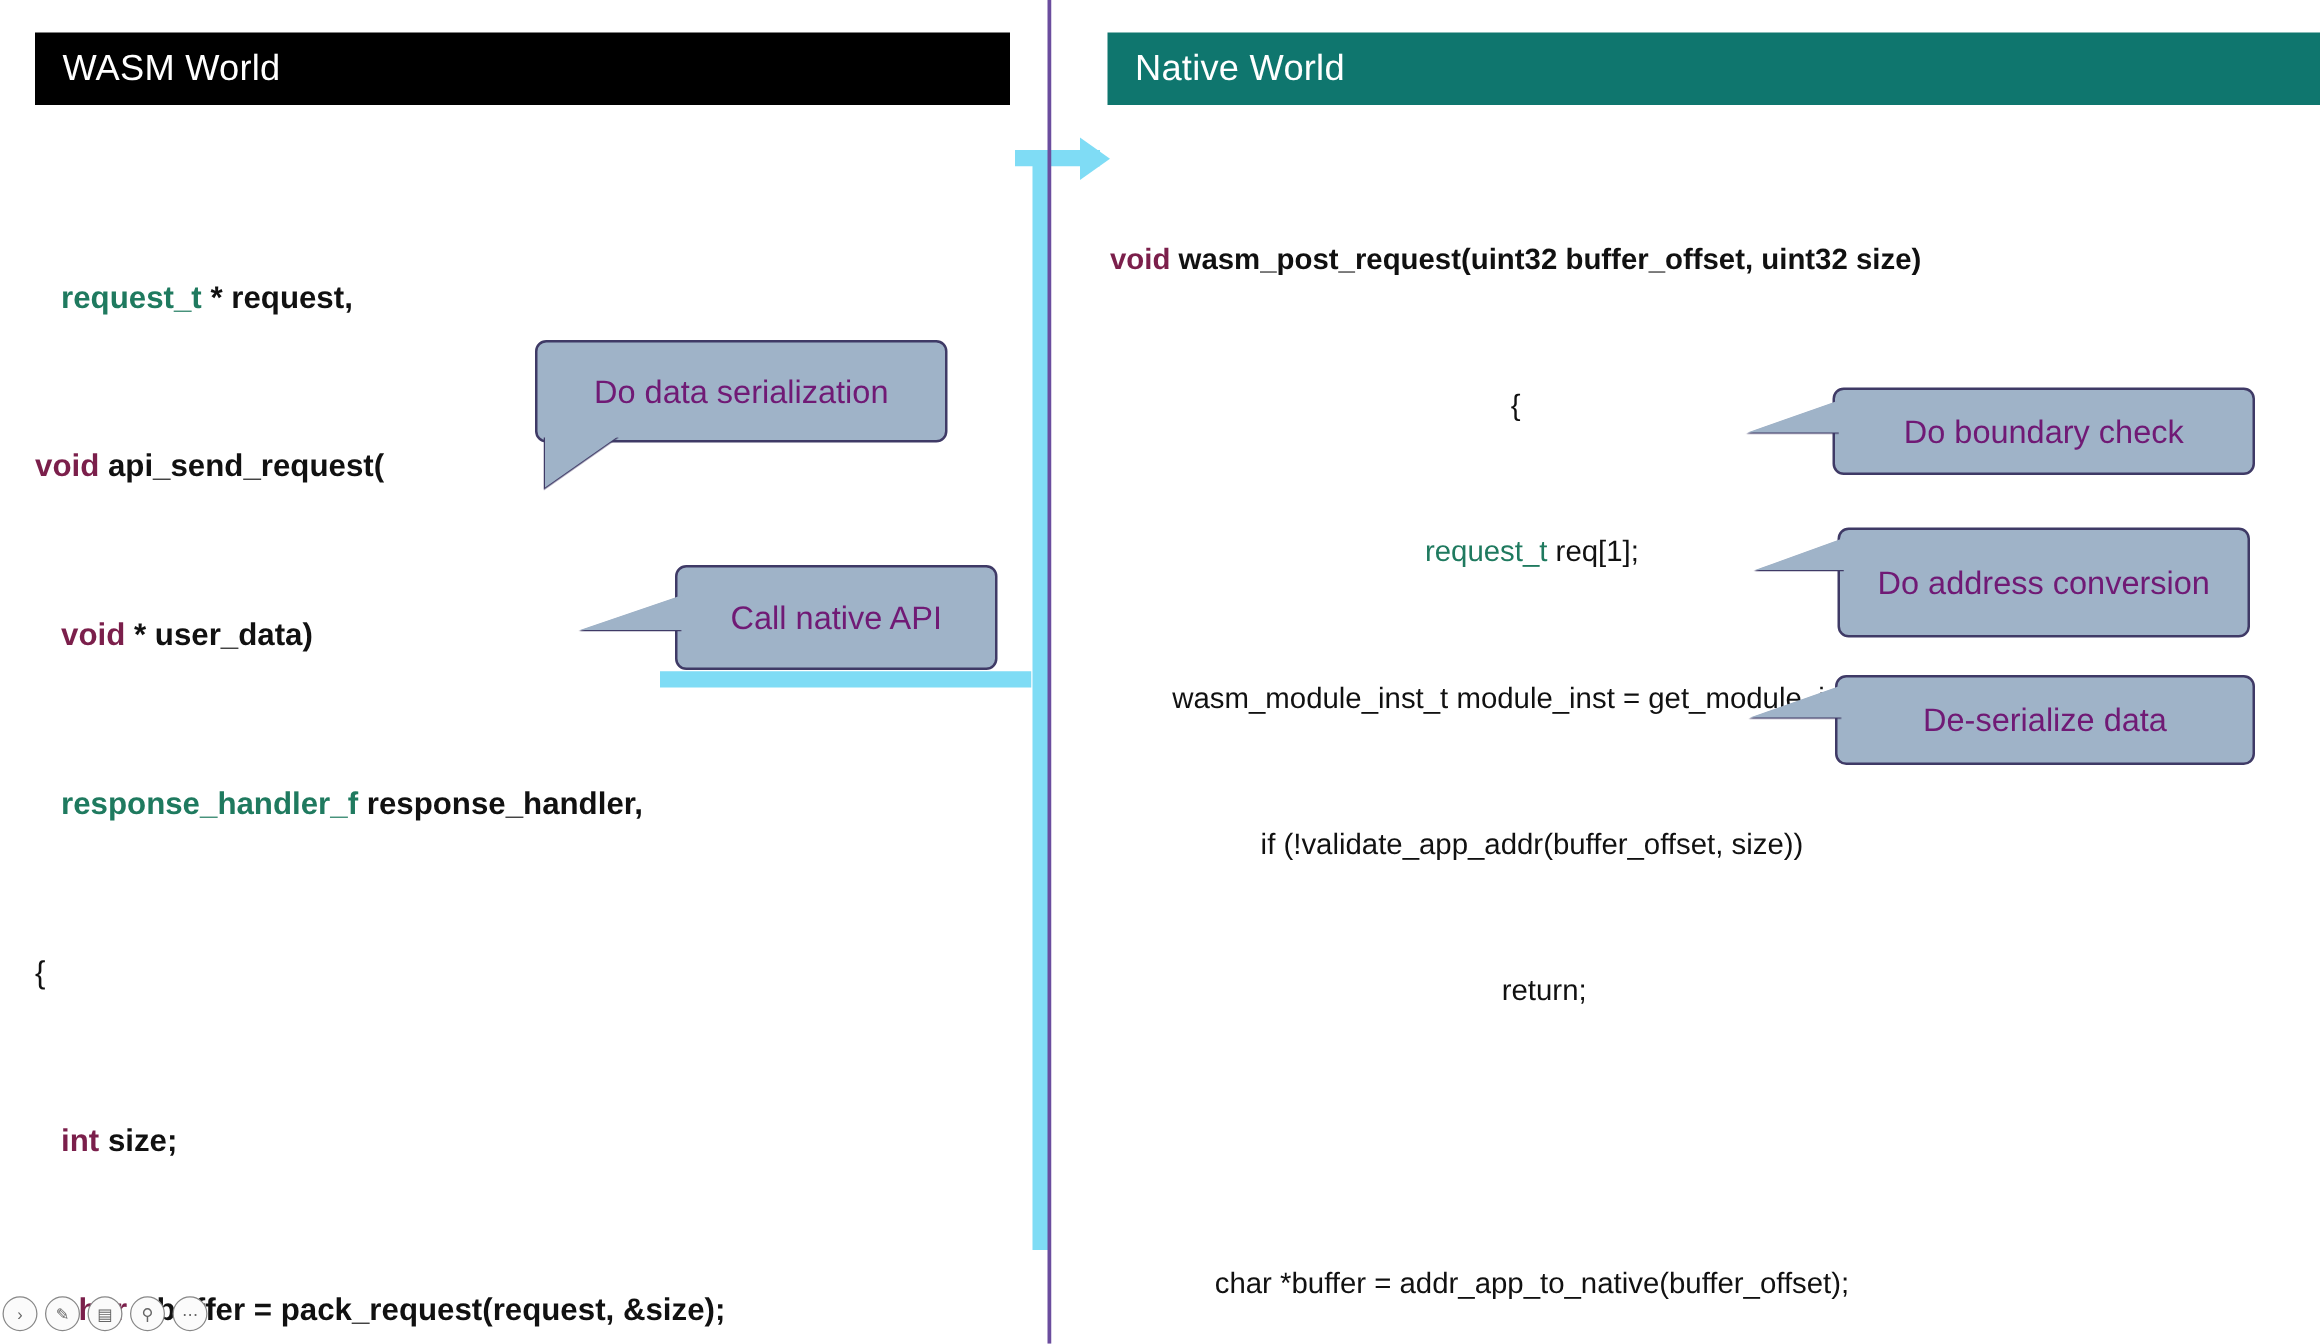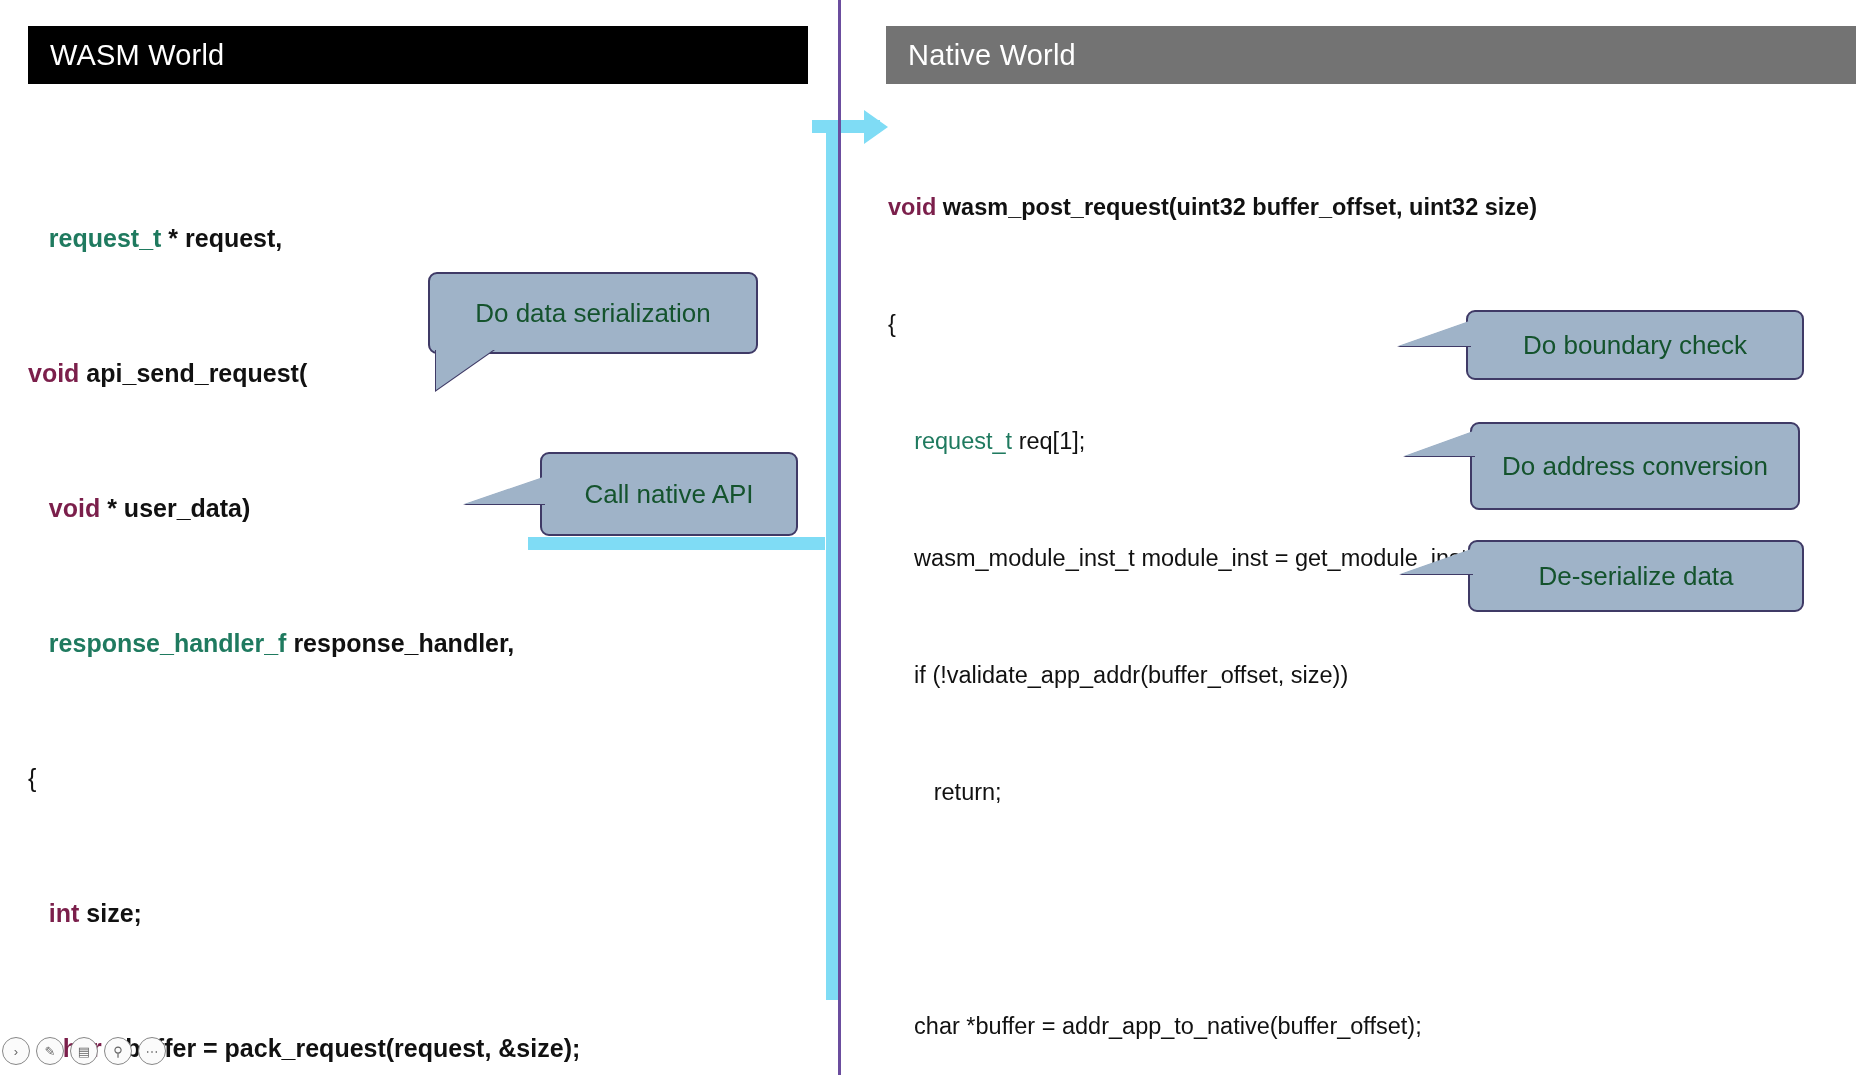--- a/index.html
+++ b/index.html
@@ -36,36 +36,36 @@
     letter-spacing: 0.2px;
   }
   #wasm-header {
     left: 28px;
     width: 780px;
     background: #000000;
   }
   #native-header {
     left: 6px;
     width: 970px;
-    background: #737373;
+    background: #0f766e;
   }
 
   
   .code {
     position: absolute;
     font-size: 25px;
     line-height: 45px;
     white-space: pre;
     color: #111111;
   }
   #wasm-code { left: 28px; top: 126px; }
   #native-code { left: 888px; top: 110px; font-size: 23.5px; line-height: 39px; }
 
   .ln { display: block; height: 45px; }
-  #native-code .ln { height: 39px; }
+  #native-code .ln { height: 39px; text-align: center; }
   .ln.blank { }
 
   
   .kw      { color: #7b1f4b; font-weight: bold; }
   .type-g  { color: #1f7a5f; font-weight: bold; }        
   .type-g2 { color: #1f7a5f; }                            
   .fn-b    { font-weight: bold; }
   .bold    { font-weight: bold; }
 
   
@@ -110,21 +110,21 @@
     height: 880px;
     background: #7fdcf5;
   }
 
   
   .callout {
     position: absolute;
     background: #9fb3c8;
     border: 2px solid #3f3a66;
     border-radius: 9px;
-    color: #14532d;
+    color: #701a75;
     font-size: 26px;
     line-height: 34px;
     text-align: center;
     display: flex;
     align-items: center;
     justify-content: center;
     padding: 8px 14px;
     box-sizing: border-box;
   }
   .callout .tail {

